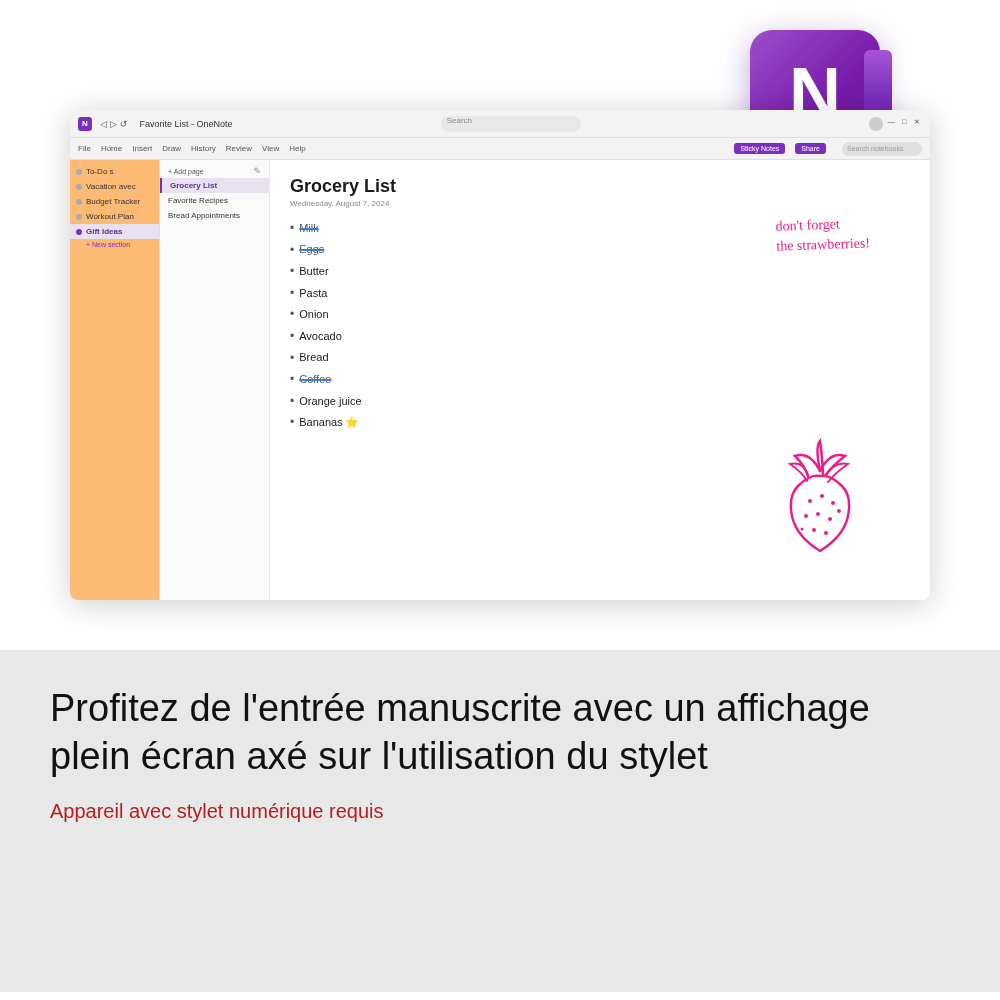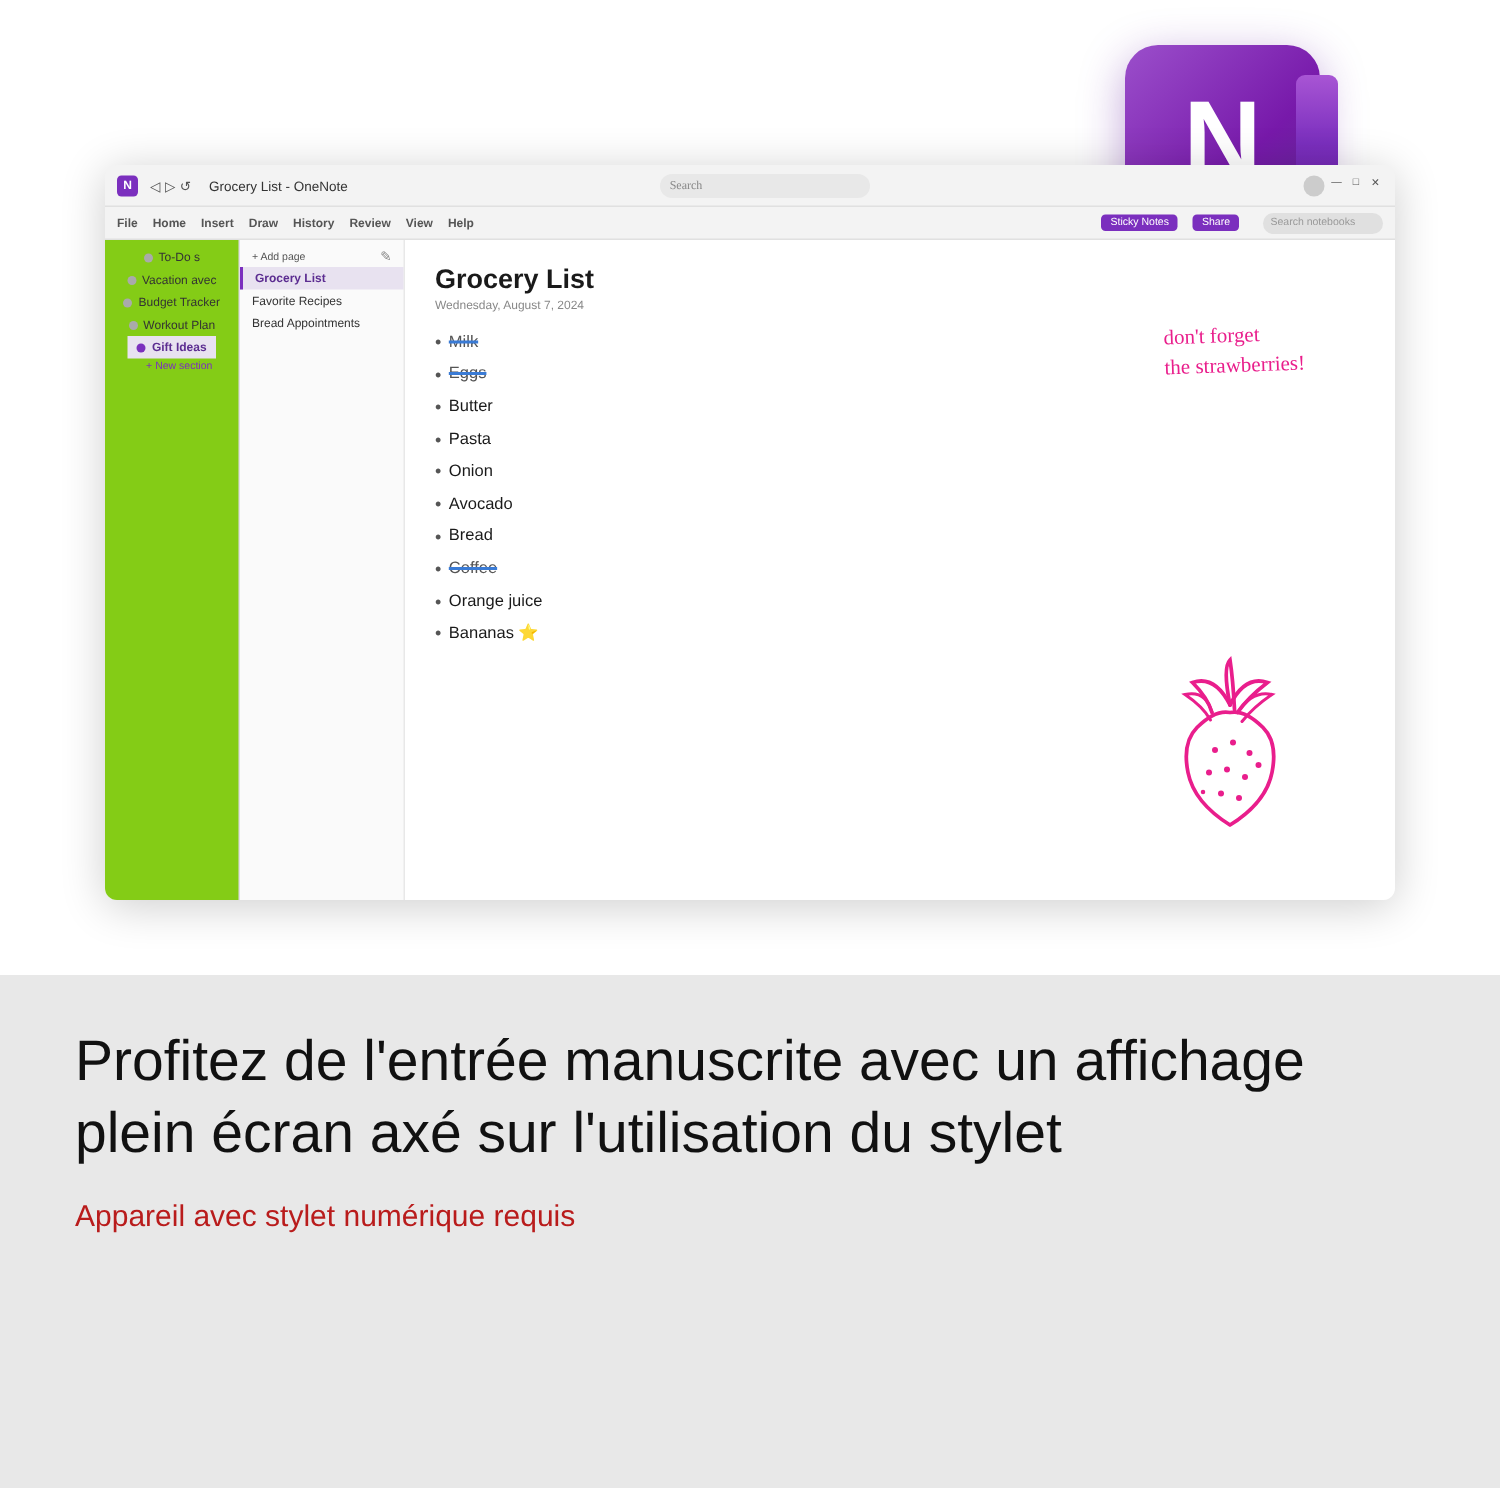--- a/index.html
+++ b/index.html
@@ -113,23 +113,21 @@
       margin-left: 8px;
     }
     .search-bar {
       margin-left: auto;
       margin-right: 80px;
       width: 140px;
       height: 16px;
       background: #e8e8e8;
       border-radius: 8px;
       display: flex;
-      align-items: center;
       padding: 0 6px;
-      font-family: Liberation Serif, serif;
     }
     .search-bar-text {
       font-size: 8px;
       color: #888;
     }
     .window-controls {
       display: flex;
       gap: 3px;
       margin-left: auto;
     }
@@ -150,47 +148,45 @@
       background: #f3f3f3;
       border-bottom: 1px solid #e0e0e0;
       display: flex;
       align-items: center;
       padding: 0 8px;
       gap: 10px;
     }
     .ribbon-item {
       font-size: 8px;
       color: #555;
-      font-weight: bold;
     }
     .sticky-notes-btn {
       margin-left: auto;
       background: #7b2fbe;
       color: #fff;
       font-size: 7px;
       padding: 2px 6px;
       border-radius: 3px;
     }
     .share-btn {
       background: #7b2fbe;
       color: #fff;
       font-size: 7px;
       padding: 2px 6px;
       border-radius: 3px;
     }
 
     
     .sidebar {
       width: 90px;
-      background: #84cc16;
+      background: #fdba74;
       border-right: 1px solid #e0dce8;
       display: flex;
       flex-direction: column;
       padding-top: 4px;
-      align-items: center;
     }
     .sidebar-item {
       padding: 3px 6px;
       font-size: 8px;
       color: #333;
       display: flex;
       align-items: center;
       gap: 4px;
     }
     .sidebar-item.active {
@@ -350,21 +346,21 @@
   <div class="app-window">
 
     <div class="title-bar">
       <div class="title-bar-left">
         <div class="onenote-small-icon">N</div>
         <div class="title-bar-nav">
           <span class="nav-btn-arrow">◁</span>
           <span class="nav-btn-arrow">▷</span>
           <span class="nav-btn-arrow">↺</span>
         </div>
-        <span class="title-text">Grocery List - OneNote</span>
+        <span class="title-text">Favorite List - OneNote</span>
       </div>
       <div class="search-bar">
         <span class="search-bar-text">Search</span>
       </div>
       <div class="window-controls">
         <div class="win-ctrl" style="background:#ccc; border-radius:50%; width:14px; height:14px;"></div>
         <div class="win-ctrl">—</div>
         <div class="win-ctrl">□</div>
         <div class="win-ctrl">✕</div>
       </div>

